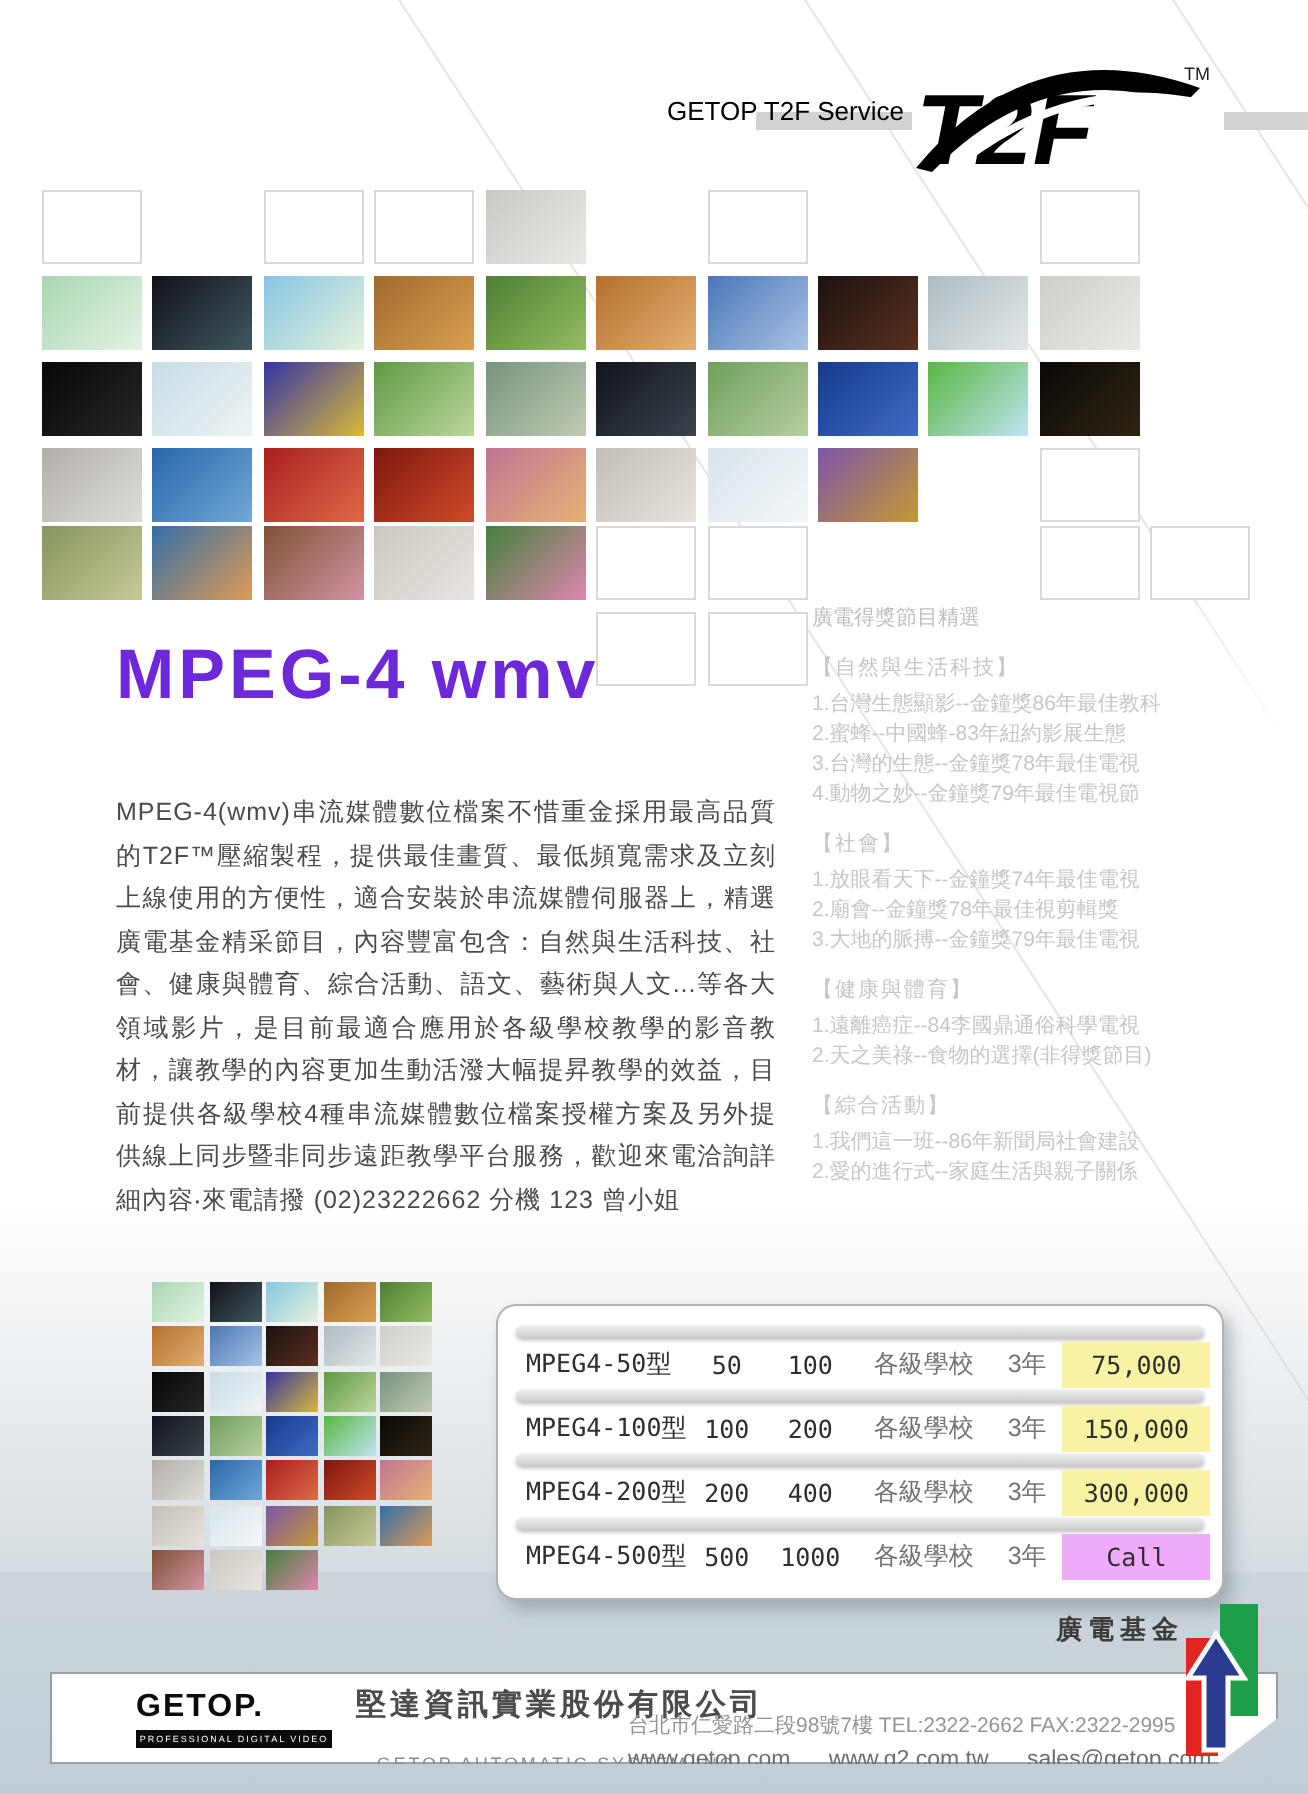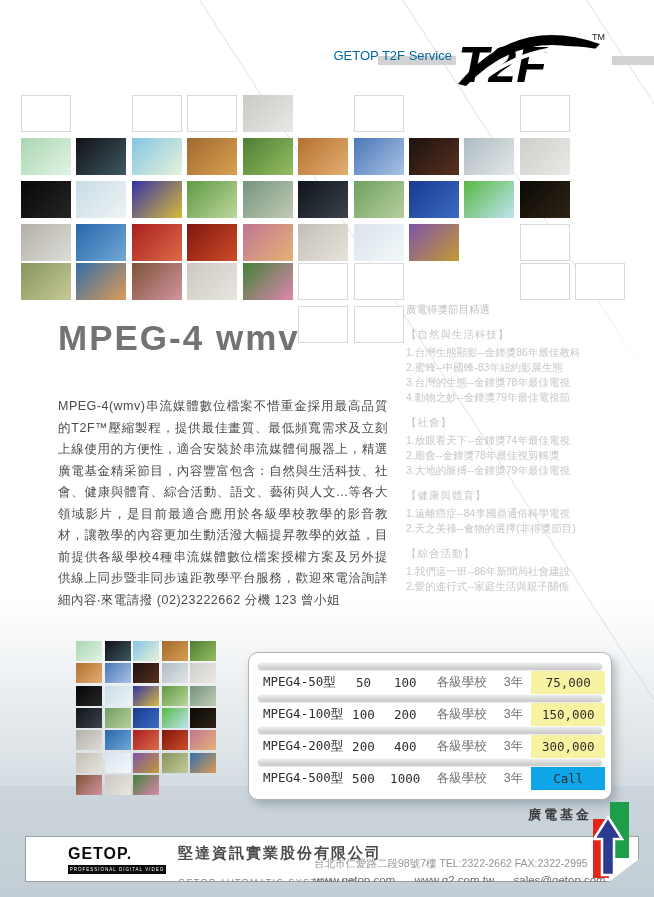--- a/index.html
+++ b/index.html
@@ -4,29 +4,29 @@
 <style>
   html,body{margin:0;padding:0;background:#fff;}
   .page{position:relative;width:654px;height:897px;margin:0 auto;background:#fff;overflow:hidden;
         font-family:"Liberation Sans", sans-serif;}
   
   .diag{position:absolute;width:1px;height:1500px;background:#e5e5e5;transform:rotate(-33deg);transform-origin:top left;z-index:0;}
   
   .strip{position:absolute;top:56px;height:9px;background:#d2d2d2;z-index:1;}
   .strip1{left:378px;width:78px;}
   .strip2{left:612px;width:42px;}
-  .svc-en{position:absolute;top:48px;left:250px;width:202px;text-align:right;font-size:13px;color:#0369a1;z-index:2;}
+  .svc-en{position:absolute;top:48px;left:250px;width:202px;text-align:right;font-size:13px;color:#000000;z-index:2;}
   .svc-zh{position:absolute;top:64px;left:250px;width:202px;text-align:right;font-size:14px;font-weight:bold;
           letter-spacing:3px;color:#2e2e2e;z-index:2;}
   .t2f{position:absolute;left:452px;top:30px;z-index:3;}
   
   .cell{position:absolute;z-index:1;}
   .cell.empty{background:#fff;border:1.5px solid #d9d9d9;box-sizing:border-box;}
   
-  .title1{position:absolute;left:58px;top:318px;margin:0;font-size:35px;font-weight:bold;color:#737373;
+  .title1{position:absolute;left:58px;top:318px;margin:0;font-size:35px;font-weight:bold;color:#6d28d9;
           letter-spacing:2px;z-index:5;}
   .title2{position:absolute;left:58px;top:356px;margin:0;font-size:23px;font-weight:bold;color:#3a3a3a;
           letter-spacing:1px;z-index:5;white-space:nowrap;}
   .bodytext{position:absolute;left:58px;top:396px;width:330px;margin:0;font-size:12.5px;line-height:21.5px;
           color:#4b4b4b;text-align:justify;letter-spacing:.5px;z-index:4;}
   
   .awards{position:absolute;left:406px;top:302px;width:250px;font-size:10.5px;line-height:15px;color:#c7c7c7;z-index:2;}
   .awards .aw-title{margin-bottom:6px;color:#bfbfbf;}
   .awards .aw-head{margin:10px 0 3px 0;letter-spacing:1px;}
   .awards .aw-item{white-space:nowrap;overflow:hidden;}
@@ -60,21 +60,21 @@
   
   .fund-label{position:absolute;left:528px;top:806px;font-size:13px;font-weight:bold;color:#3c3c3c;
           letter-spacing:3px;z-index:4;}
   .footer-bar{position:absolute;left:25px;top:836px;width:614px;height:46px;background:#fff;z-index:2;
           border:1px solid #99a1a7;box-sizing:border-box;box-shadow:2px 3px 5px rgba(70,80,92,.35);
           clip-path:polygon(0 0,100% 0,100% 50%,calc(100% - 30px) 100%,0 100%);}
   .getop-logo{position:absolute;left:42px;top:7px;}
   .getop-word{font-size:16px;font-weight:900;letter-spacing:1px;color:#0b0b0b;line-height:20px;}
   .getop-sub{width:98px;height:9px;background:#0b0b0b;color:#fff;font-size:4.5px;line-height:9px;
           text-align:center;letter-spacing:1px;margin-top:1px;}
-  .co-block{position:absolute;left:152px;top:7px;}
+  .co-block{position:absolute;left:152px;top:7px;text-align:center;}
   .co-zh{font-size:15px;font-weight:bold;color:#4c4c4c;letter-spacing:2px;line-height:17px;}
   .co-en{font-size:9px;color:#8a8a8a;letter-spacing:1.4px;margin-top:16px;}
   .addr-block{position:absolute;left:288px;top:20px;white-space:nowrap;}
   .addr-1{font-size:10.5px;color:#949494;line-height:13px;}
   .addr-2{font-size:11.5px;color:#6e6e6e;margin-top:4px;}
   .addr-2 span{margin-right:16px;margin-top:28px;}
   .fund-green{position:absolute;left:610px;top:802px;width:19px;height:56px;z-index:4;}
   .fund-red{position:absolute;left:593px;top:819px;width:16px;height:59px;z-index:4;}
   .fund-arrow{position:absolute;left:592px;top:815px;z-index:6;}
 </style>
@@ -241,21 +241,21 @@
           <div class="c-lic">3年</div>
           <div class="c-price" style="background: rgb(248, 243, 162);">300,000</div>
         </div>
         <div class="psep"></div>
         <div class="prow pdata">
           <div class="c-model">MPEG4-500型</div>
           <div class="c-hours">500</div>
           <div class="c-eps">1000</div>
           <div class="c-target">各級學校</div>
           <div class="c-lic">3年</div>
-          <div class="c-price" style="background: #0ea5e9;">Call</div>
+          <div class="c-price" style="background: #f0abfc;">Call</div>
         </div>
       </div>
   </div>
 
   <div class="fund-label">廣電基金</div>
 
   <div class="footer-bar">
     <div class="getop-logo">
       <div class="getop-word">GETOP.</div>
       <div class="getop-sub">PROFESSIONAL DIGITAL VIDEO</div>

